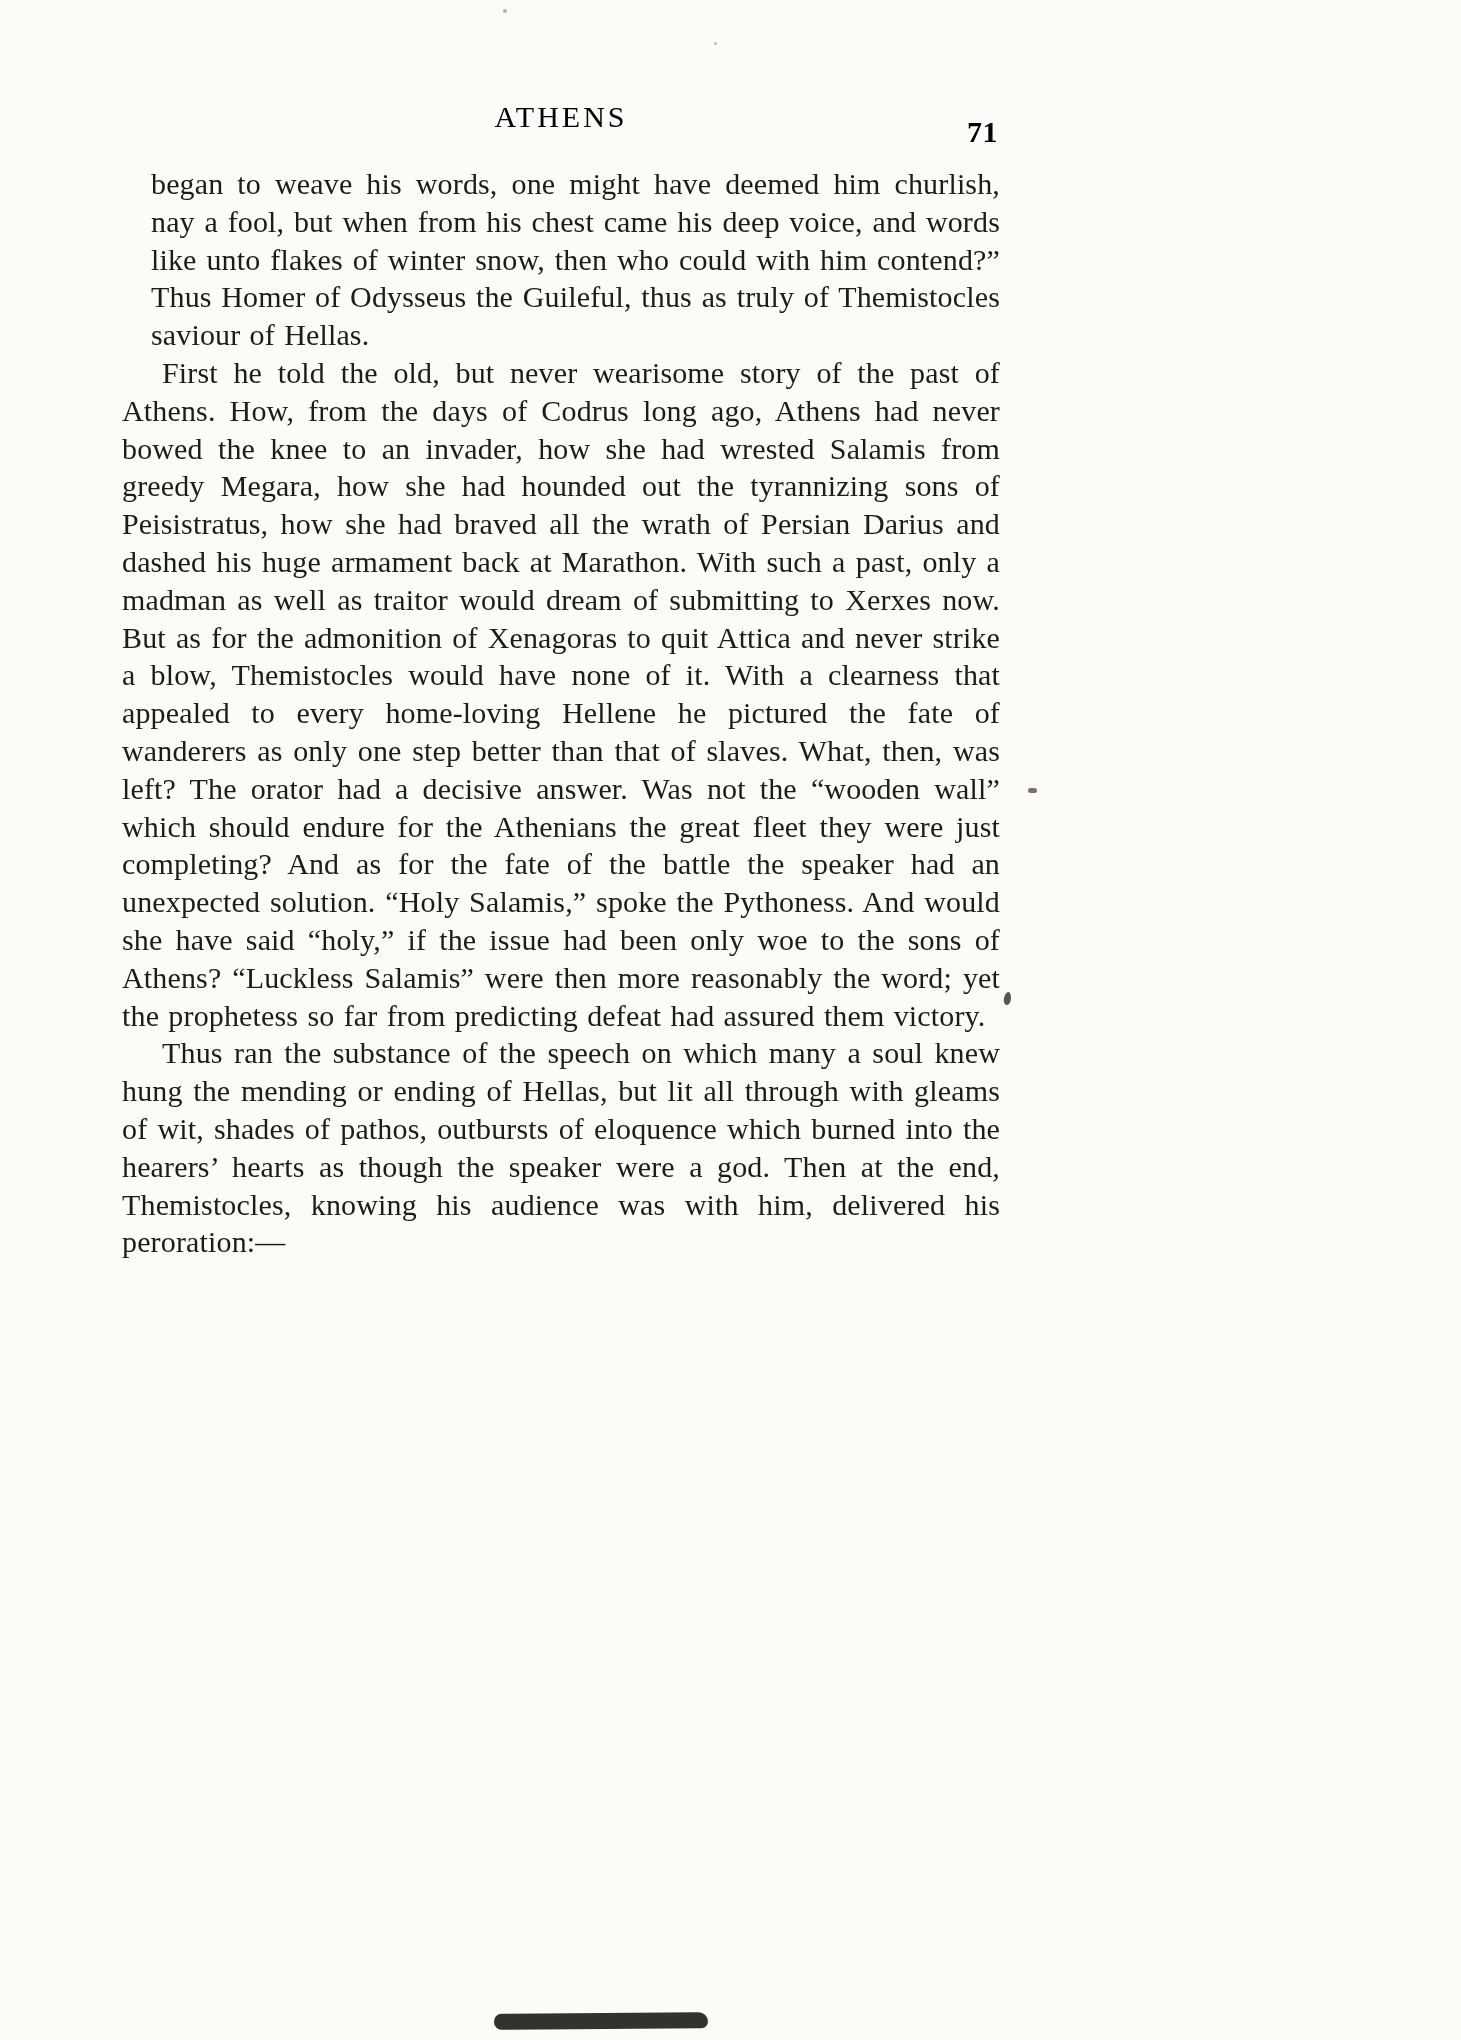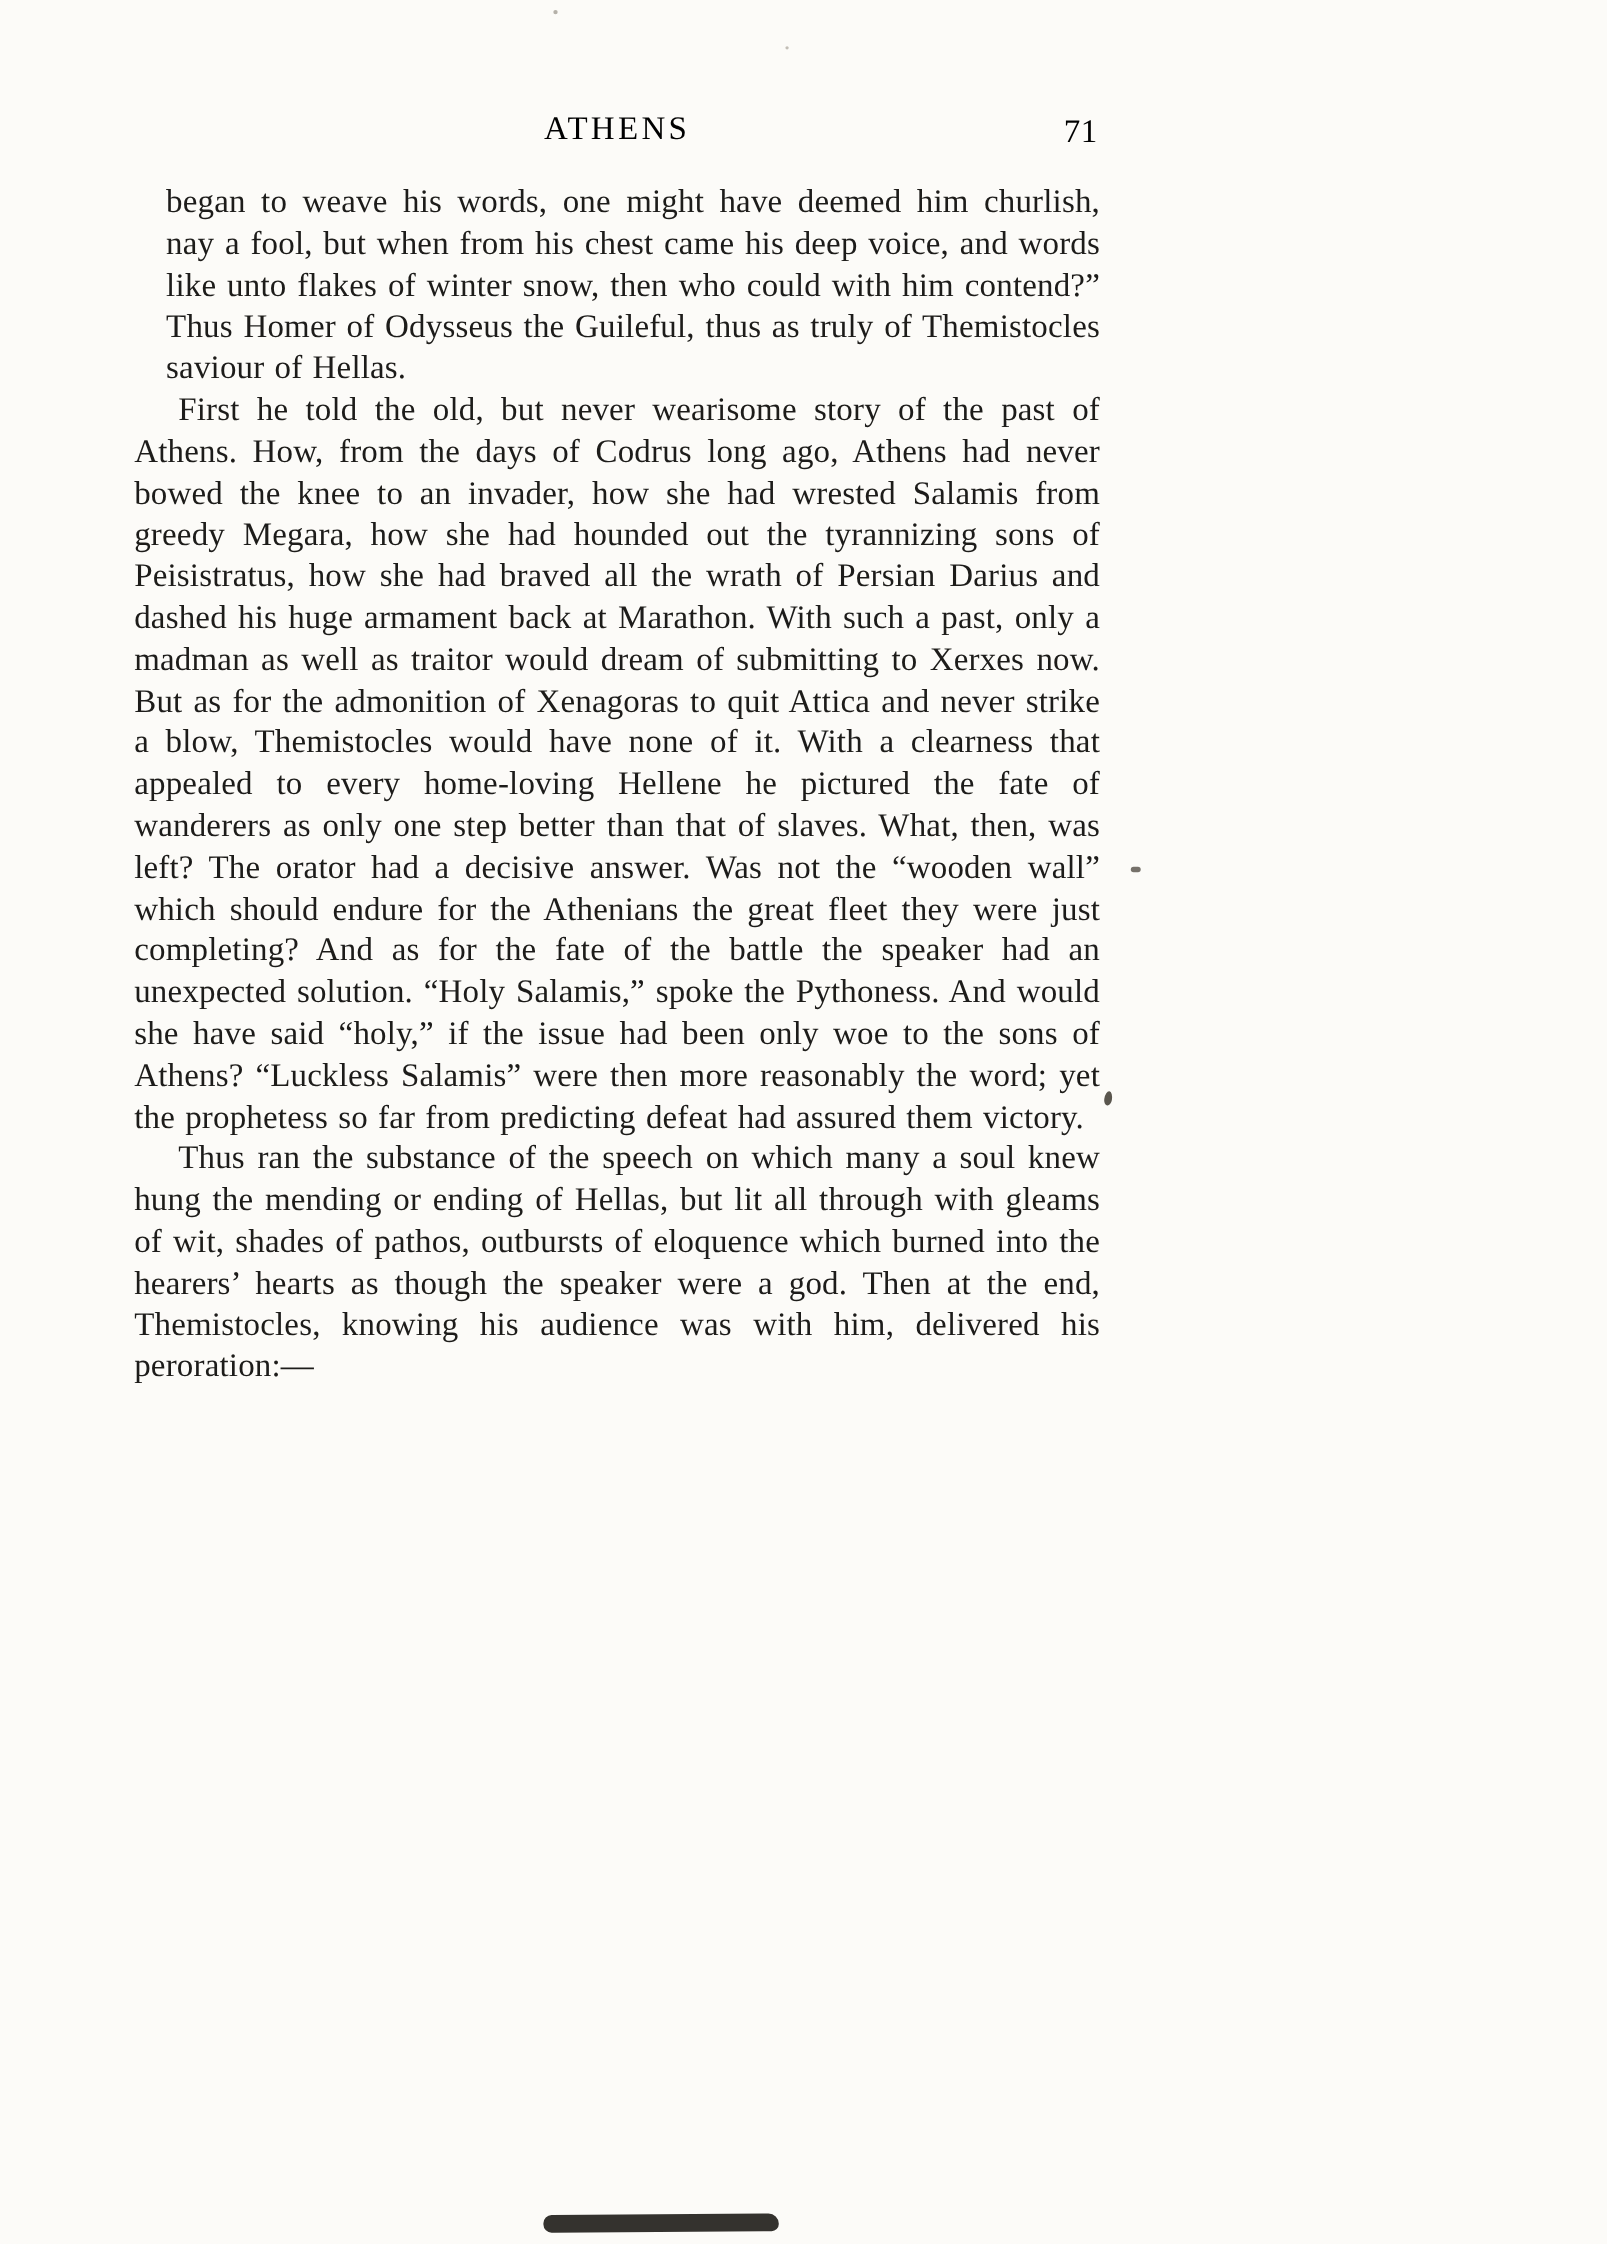--- a/index.html
+++ b/index.html
@@ -21,22 +21,23 @@
   .page-header {
     position: relative;
     text-align: center;
     font-size: 30px;
     letter-spacing: 3px;
     color: #000000;
   }
   .page-number {
     position: absolute;
     right: 2px;
-    top: 3px;
+    top: 15px;
     letter-spacing: 0.5px;
+    font-weight: bold;
   }
   .body-text {
     margin-top: 31px;
     font-size: 30px;
     line-height: 37.8px;
     text-align: justify;
     word-spacing: 1.6px;
     letter-spacing: 0.15px;
   }
   .body-text p.para { text-indent: 40px; }

